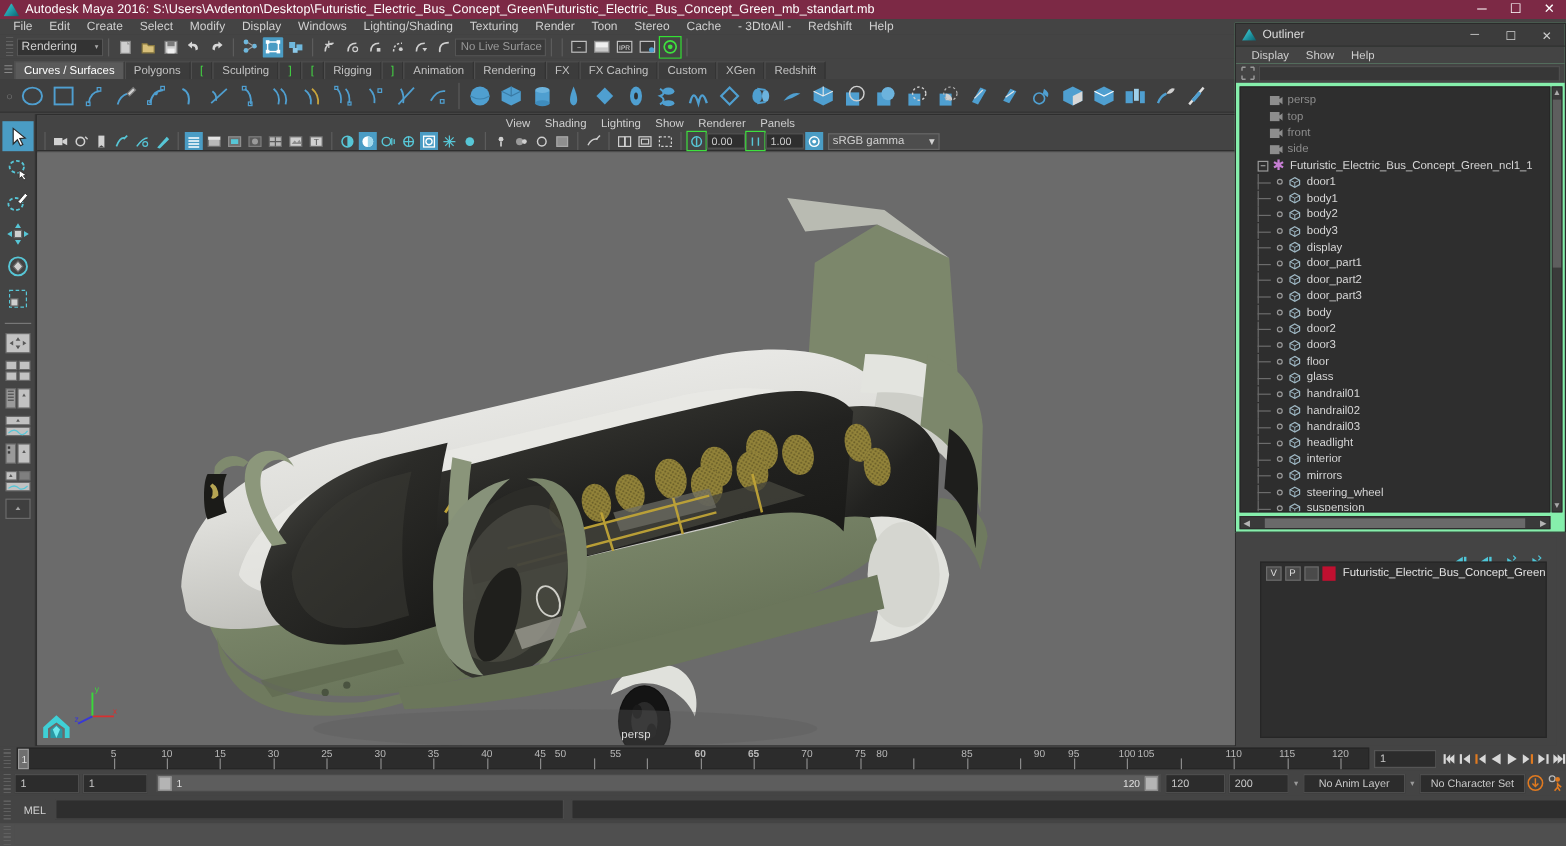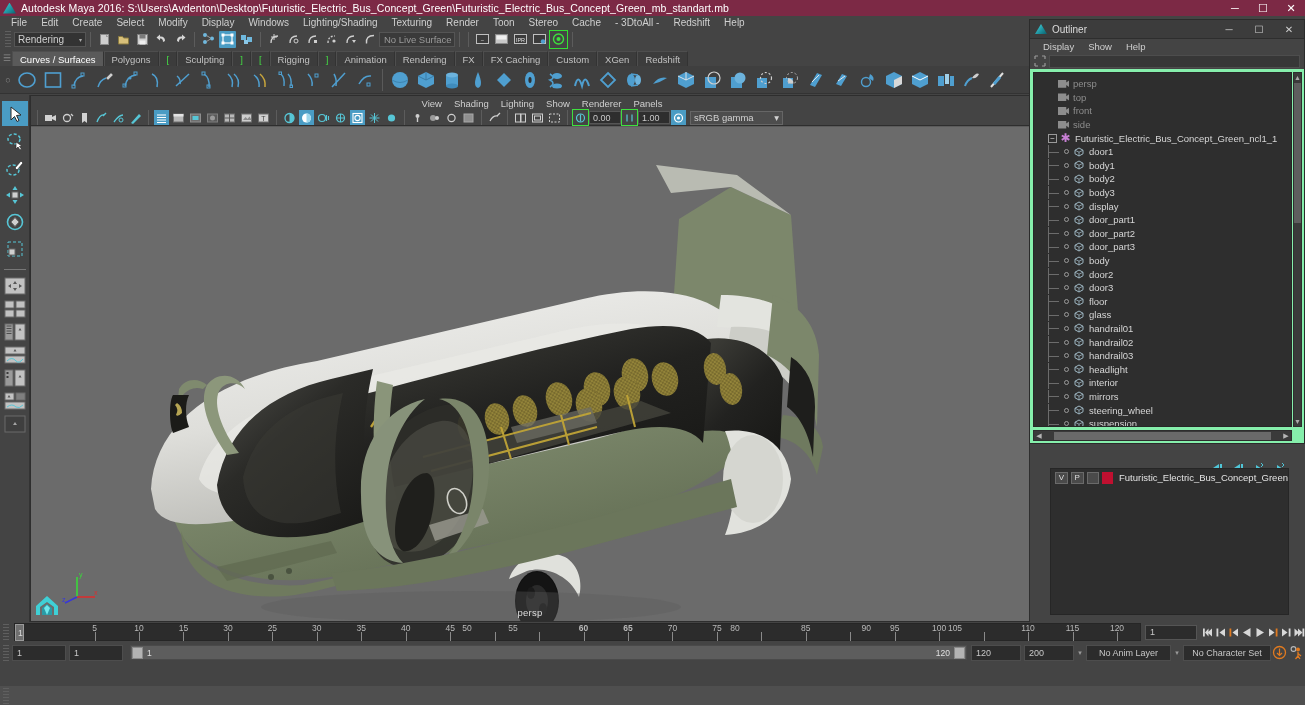--- a/index.html
+++ b/index.html
@@ -1621,19 +1621,25 @@
       </div>
     <div class="rs-ico">
       <svg width="15" height="15">
           <circle cx="4.5" cy="4" r="2.4" fill="none" stroke="#b8b8b8" stroke-width="1.1"></circle>
           <path d="M9 2.5 a2 2 0 1 1 0 4 a2 2 0 1 1 0-4" fill="#e07a20"></path>
           <path d="M9 7 v4 l-2.5 3 M9 8.5 l3 2.5 M9 11 l2 3" stroke="#e07a20" stroke-width="1.3" fill="none"></path>
         </svg>
       </div>
   </div>
 
+  <div class="cmdline">
+    <div class="grip"></div>
+    <div class="cmd-label">MEL</div>
+    <div class="cmd-input" style="width:424px"></div>
+    <div class="cmd-input" style="width:836px;margin-left:6px"></div>
+  </div>
 
   <div class="helpline">
     <div class="grip"></div>
     <div class="help-field"></div>
   </div>
 
 </div>
 
 </body></html>

